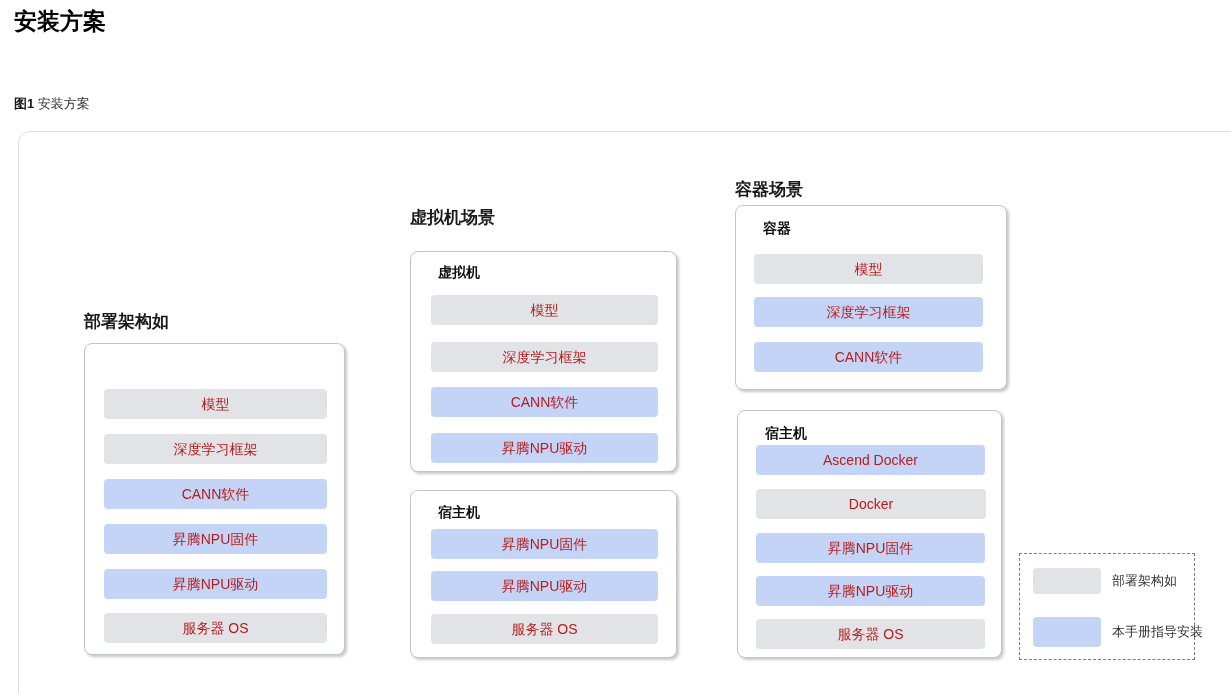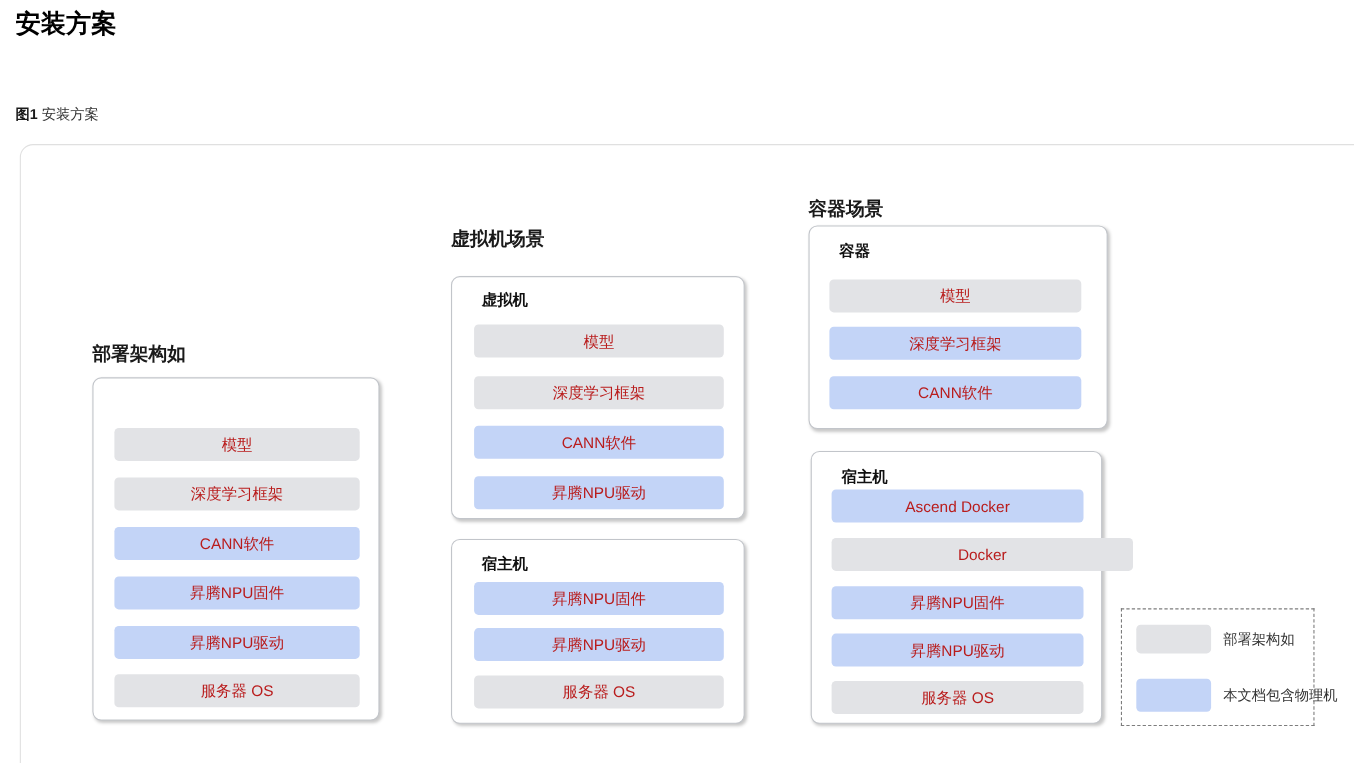--- a/index.html
+++ b/index.html
@@ -148,26 +148,26 @@
   <div class="abs scenario-title" style="left:735px; top:178px; width:265px;">容器场景</div>
   <div class="abs whitebox" style="left:735px; top:205px; width:272px; height:185px;">
     <div class="box-label" style="left:27px; top:14px;">容器</div>
     <div class="item gray" style="left:18px; top:48px;  width:229px;">模型</div>
     <div class="item blue" style="left:18px; top:91px;  width:229px;">深度学习框架</div>
     <div class="item blue" style="left:18px; top:136px; width:229px;">CANN软件</div>
   </div>
   <div class="abs whitebox" style="left:737px; top:410px; width:265px; height:248px;">
     <div class="box-label" style="left:27px; top:14px;">宿主机</div>
     <div class="item blue" style="left:18px; top:34px;  width:229px;text-align:center;">Ascend Docker</div>
-    <div class="item gray" style="left:18px; top:78px;  width:274px;">Docker</div>
+    <div class="item gray" style="left:18px; top:78px;  width:230px;">Docker</div>
     <div class="item blue" style="left:18px; top:122px; width:229px;">昇腾NPU固件</div>
     <div class="item blue" style="left:18px; top:165px; width:229px;">昇腾NPU驱动</div>
     <div class="item gray" style="left:18px; top:208px; width:229px;">服务器 OS</div>
   </div>
 
   <div class="abs legend">
     <div class="swatch sw-gray"></div>
     <div class="lg-label lb1">部署架构如</div>
     <div class="swatch sw-blue"></div>
-    <div class="lg-label lb2">本文档包含物理机</div>
+    <div class="lg-label lb2">本手册指导安装</div>
   </div>
 
 </div>
 
 </body></html>

